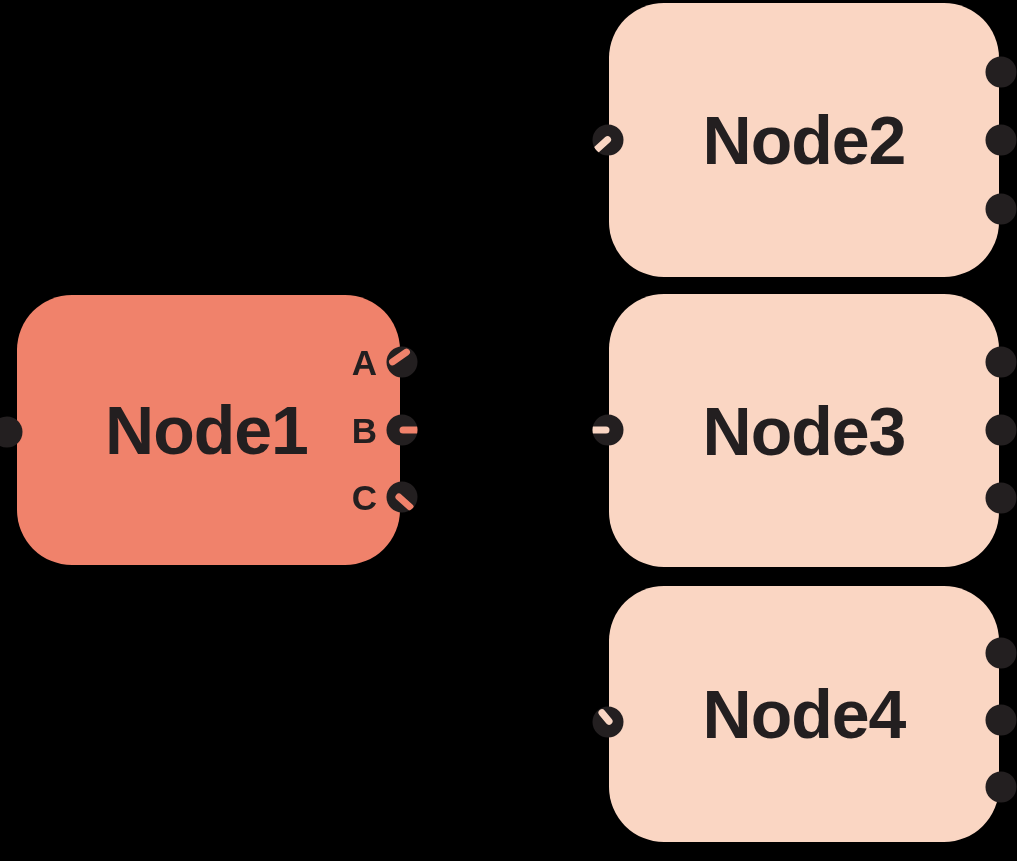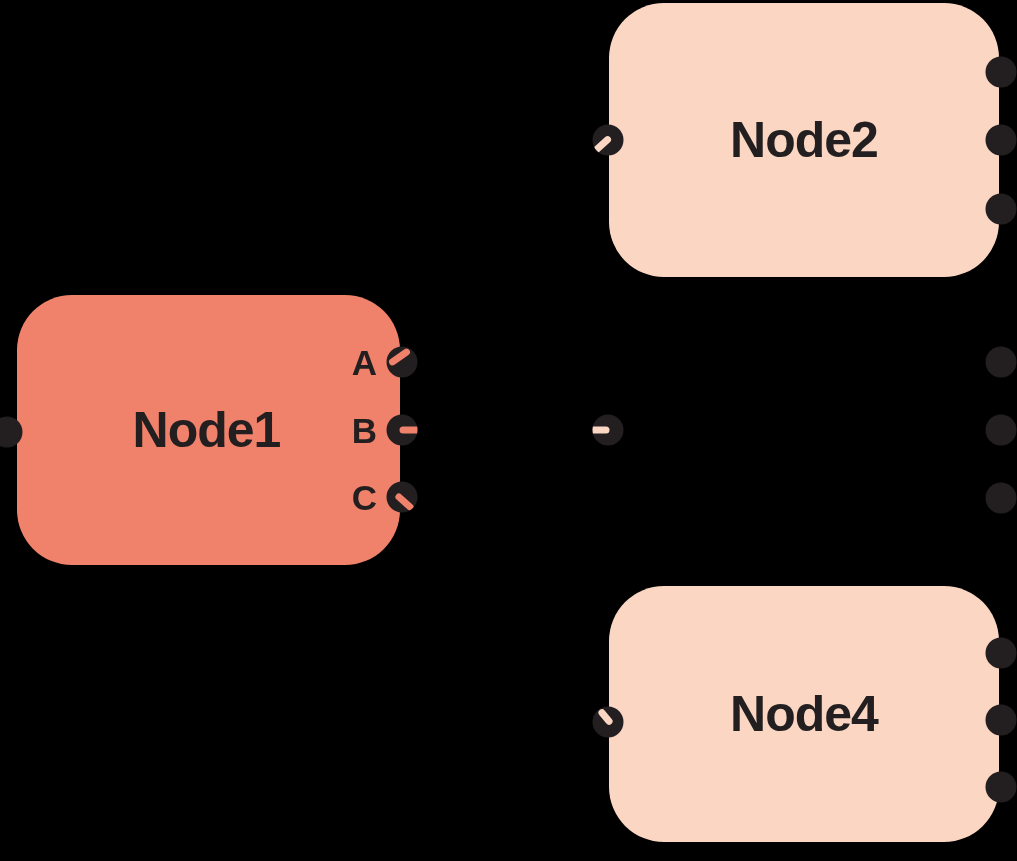--- a/index.html
+++ b/index.html
@@ -21,21 +21,21 @@
     position:absolute;
     border-radius:55px;
   }
   .node-salmon{background:var(--salmon);}
   .node-peach{background:var(--peach);}
   .node-title{
     position:absolute;
     left:0;right:0;top:0;bottom:0;
     display:flex;align-items:center;justify-content:center;
     font-weight:bold;
-    font-size:50px;
+    font-size:68px;
     letter-spacing:-1px;
     color:var(--ink);
     user-select:none;
   }
   .node-title.shift-left{padding-right:44px;padding-left:40px;}
   .port-label{
     position:absolute;
     width:60px;
     text-align:right;
     font-weight:bold;
@@ -69,20 +69,23 @@
     <div class="node-title shift-left">Node1</div>
     <div class="port-label" style="right:23px;top:50px;">A</div>
     <div class="port-label" style="right:23px;top:118px;">B</div>
     <div class="port-label" style="right:23px;top:185px;">C</div>
   </div>
 
   <div class="node node-peach" style="left:609px;top:3px;width:390px;height:274px;">
     <div class="node-title">Node2</div>
   </div>
 
+  <div class="node node-peach" style="left:609px;top:294px;width:390px;height:273px;">
+    <div class="node-title">Node3</div>
+  </div>
 
   <div class="node node-peach" style="left:609px;top:586px;width:390px;height:256px;">
     <div class="node-title">Node4</div>
   </div>
 
   <div class="dot" style="left:7px;top:432px;"></div>
   <div class="dot" style="left:402px;top:362px;">
     <div class="stub stub-salmon" style="left:1px;top:7px;width:24px;transform:rotate(-35deg);"></div>
   </div>
   <div class="dot" style="left:402px;top:430px;">

